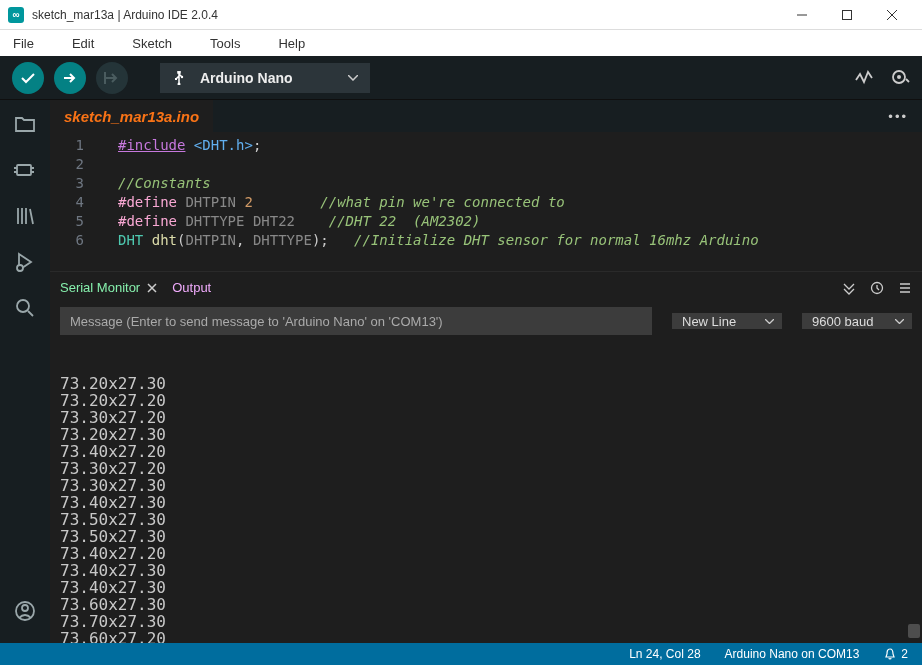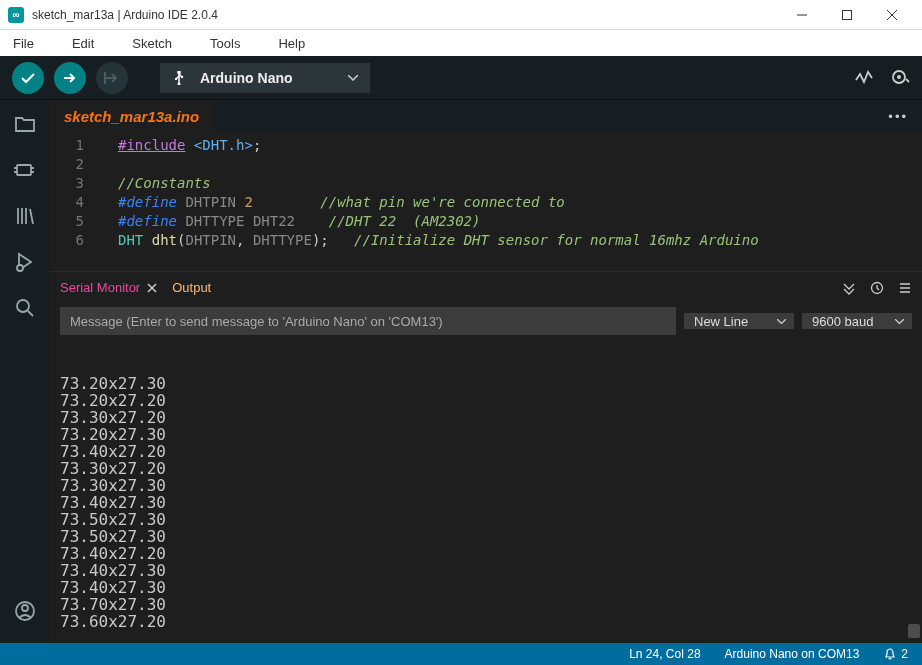--- a/index.html
+++ b/index.html
@@ -25,31 +25,31 @@
 .editor-col { flex: 1; display: flex; flex-direction: column; min-height: 0; }
 .tab-row { height: 32px; background: #171e21; display: flex; align-items: center; }
 .tab { height: 32px; background: #1e1e1e; color: #f97316; font-weight: 600; font-size: 15px; display: flex; align-items: center; padding: 0 14px; font-style: italic; }
 .tab-row .more { margin-left: auto; margin-right: 14px; color: #ccc; letter-spacing: 2px; }
 .code-area { background: #1e1e1e; font-family: "Consolas", monospace; font-size: 14px; display: flex; height: 139px; overflow: hidden; }
 .gutter { width: 56px; text-align: right; color: #6e7681; padding-right: 22px; line-height: 19px; padding-top: 4px; }
 .code { flex: 1; line-height: 19px; padding-top: 4px; padding-left: 12px; white-space: pre; }
 .kw-include { color: #c678dd; text-decoration: underline; }
 .kw-string { color: #61afef; }
 .kw-comment { color: #98c379; font-style: italic; }
-.kw-define { color: #3b82f6; font-style: italic; }
+.kw-define { color: #f9a8d4; }
 .kw-macro { color: #888; }
 .kw-num { color: #d19a66; }
 .kw-type { color: #4ec9b0; }
 .kw-func { color: #dcdcaa; }
 .kw-punc { color: #ccc; }
 .panel-tabs { height: 32px; background: #1e1e1e; display: flex; align-items: center; padding: 0 10px; border-top: 1px solid #2a2a2a; gap: 14px; }
-.panel-tabs .ptab { font-size: 13px; color: #fdba74; display: flex; align-items: center; gap: 6px; }
-.panel-tabs .ptab.active { color: #ec4899; }
+.panel-tabs .ptab { font-size: 13px; color: #f0abfc; display: flex; align-items: center; gap: 6px; }
+.panel-tabs .ptab.active { color: #86efac; }
 .panel-tabs .right { margin-left: auto; display: flex; gap: 14px; color: #ccc; align-items: center; }
-.panel-controls { height: 36px; background: #1e1e1e; display: flex; align-items: center; padding: 0 10px; gap: 8px; }
+.panel-controls { height: 36px; background: #1e1e1e; display: flex; align-items: center; padding: 0 10px; gap: 20px; }
 .msg-input { flex: 1; background: #3c3c3c; height: 28px; color: #aaa; display: flex; align-items: center; padding: 0 10px; font-size: 13px; }
 .combo { background: #3c3c3c; height: 16px; color: #ddd; display: flex; align-items: center; justify-content: space-between; padding: 0 8px 0 10px; font-size: 13px; gap: 18px; min-width: 110px; }
 .serial-out { flex: 1; background: #1e1e1e; font-family: "Consolas", monospace; font-size: 16px; color: #c8c8c8; padding: 2px 10px; line-height: 17px; overflow: hidden; white-space: pre; position: relative; }
 .serial-out .scrollbar { position: absolute; right: 2px; top: 285px; width: 12px; height: 14px; background: #4d4d4d; border-radius: 2px; }
 .statusbar { height: 22px; background: #006d9e; color: #fff; display: flex; align-items: center; padding: 4px 14px; font-size: 12px; gap: 24px; justify-content: flex-end; }
 .statusbar .notif { display: flex; align-items: center; gap: 4px; }
 svg { display: block; }
 </style>
 </head>
 <body>
@@ -230,21 +230,21 @@
       </div>
       <div class="combo">
         <span>9600 baud</span>
         <svg width="9" height="5" viewBox="0 0 9 5">
             <path d="M0 0 L4.5 4.5 L9 0" stroke="#ccc" stroke-width="1.3" fill="none"></path>
           </svg>
       </div>
     </div>
 
     <div class="serial-out" id="serial-lines">
-      <div>73.20x27.30</div><div>73.20x27.20</div><div>73.30x27.20</div><div>73.20x27.30</div><div>73.40x27.20</div><div>73.30x27.20</div><div>73.30x27.30</div><div>73.40x27.30</div><div>73.50x27.30</div><div>73.50x27.30</div><div>73.40x27.20</div><div>73.40x27.30</div><div>73.40x27.30</div><div>73.70x27.30</div><div>73.60x27.20</div><div class="scrollbar"></div>
+      <div>73.20x27.30</div><div>73.20x27.20</div><div>73.30x27.20</div><div>73.20x27.30</div><div>73.40x27.20</div><div>73.30x27.20</div><div>73.30x27.30</div><div>73.40x27.30</div><div>73.50x27.30</div><div>73.50x27.30</div><div>73.40x27.20</div><div>73.40x27.30</div><div>73.40x27.30</div><div>73.60x27.30</div><div>73.70x27.30</div><div>73.60x27.20</div><div class="scrollbar"></div>
     </div>
 
   </div>
 </div>
 
 <div class="statusbar">
   <span>Ln 24, Col 28</span>
   <span>Arduino Nano on COM13</span>
   <span class="notif">
     <svg width="14" height="14" viewBox="0 0 14 14">

